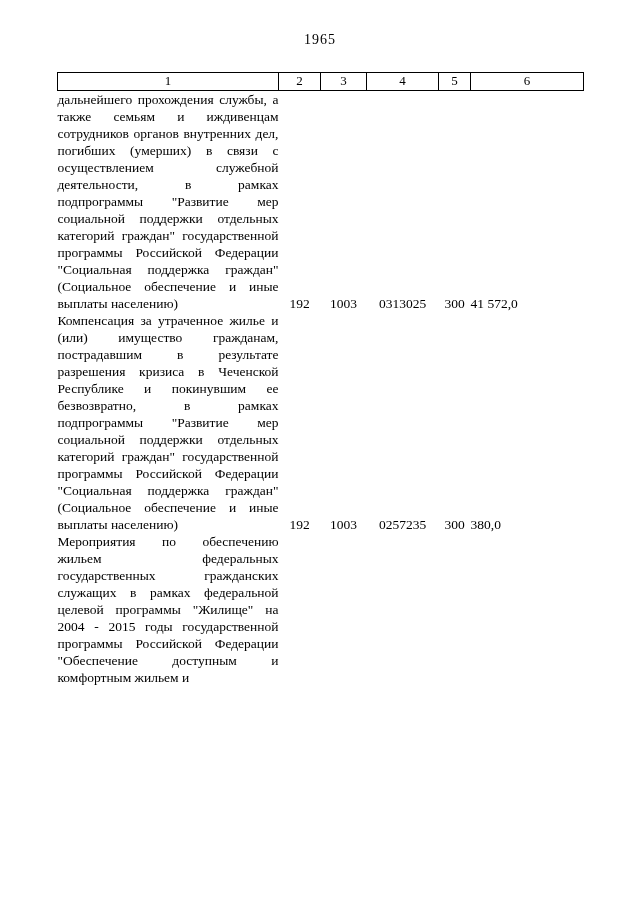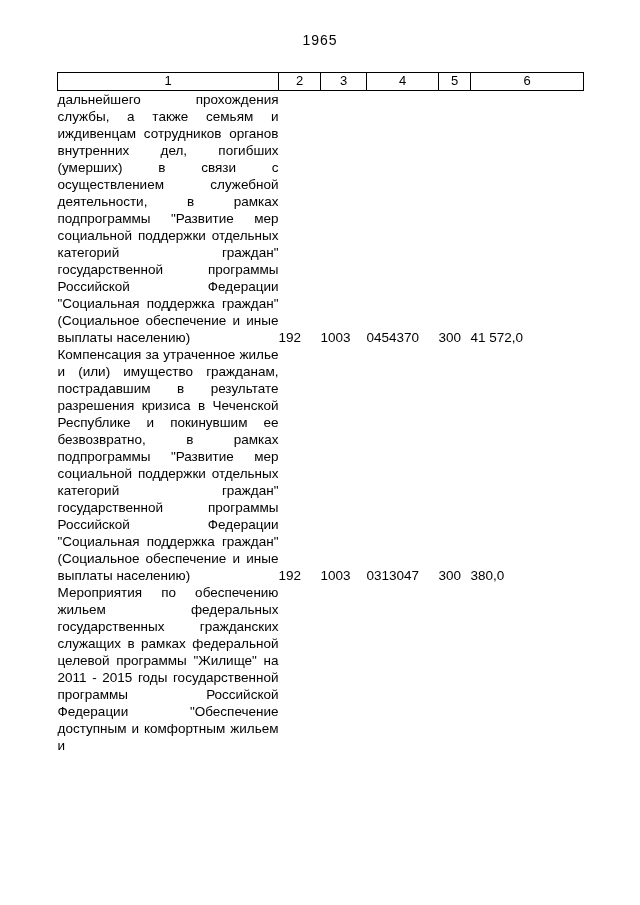--- a/index.html
+++ b/index.html
@@ -6,21 +6,21 @@
     margin: 0;
     padding: 0;
     background: #ffffff;
   }
   .page {
     position: relative;
     width: 640px;
     height: 905px;
     background: #ffffff;
     color: #000000;
-    font-family: Liberation Sans, sans-serif;
+    font-family: Liberation Serif, serif;
     overflow: hidden;
     border-radius: 27px;
   }
   .page-number {
     position: absolute;
     top: 32px;
     left: 0;
     width: 100%;
     text-align: center;
     font-size: 14px;
@@ -48,21 +48,21 @@
     vertical-align: bottom;
     border: none;
   }
   td.desc {
     vertical-align: top;
     text-align: justify;
     line-height: 17px;
     padding: 4px 3px 15px 0;
   }
   td.code {
-    text-align: left;
+    text-align: center;
     padding-bottom: 15px;
     line-height: 17.3px;
     white-space: nowrap;
   }
   td.amount {
     padding-bottom: 15px;
     line-height: 17.3px;
     white-space: nowrap;
   }
   tr.last-row td.desc {
@@ -97,34 +97,34 @@
         <th>4</th>
         <th>5</th>
         <th>6</th>
       </tr>
     </thead>
     <tbody>
       <tr>
         <td class="desc">дальнейшего прохождения службы, а также семьям и иждивенцам сотрудников органов внутренних дел, погибших (умерших) в связи с осуществлением служебной деятельности, в рамках подпрограммы "Развитие мер социальной поддержки отдельных категорий граждан" государственной программы Российской Федерации "Социальная поддержка граждан" (Социальное обеспечение и иные выплаты населению)</td>
         <td class="code">192</td>
         <td class="code">1003</td>
-        <td class="code">0454370</td>
+        <td class="code">0313025</td>
         <td class="code">300</td>
         <td class="amount">41 572,0</td>
       </tr>
       <tr>
         <td class="desc">Компенсация за утраченное жилье и (или) имущество гражданам, пострадавшим в результате разрешения кризиса в Чеченской Республике и покинувшим ее безвозвратно, в рамках подпрограммы "Развитие мер социальной поддержки отдельных категорий граждан" государственной программы Российской Федерации "Социальная поддержка граждан" (Социальное обеспечение и иные выплаты населению)</td>
         <td class="code">192</td>
         <td class="code">1003</td>
-        <td class="code">0313047</td>
+        <td class="code">0257235</td>
         <td class="code">300</td>
         <td class="amount">380,0</td>
       </tr>
       <tr class="last-row">
-        <td class="desc">Мероприятия по обеспечению жильем федеральных государственных гражданских служащих в рамках федеральной целевой программы "Жилище" на 2011 - 2015 годы государственной программы Российской Федерации "Обеспечение доступным и комфортным жильем и</td>
+        <td class="desc">Мероприятия по обеспечению жильем федеральных государственных гражданских служащих в рамках федеральной целевой программы "Жилище" на 2004 - 2015 годы государственной программы Российской Федерации "Обеспечение доступным и комфортным жильем и</td>
         <td class="code"></td>
         <td class="code"></td>
         <td class="code"></td>
         <td class="code"></td>
         <td class="amount"></td>
       </tr>
     </tbody>
   </table>
 
 </div>

